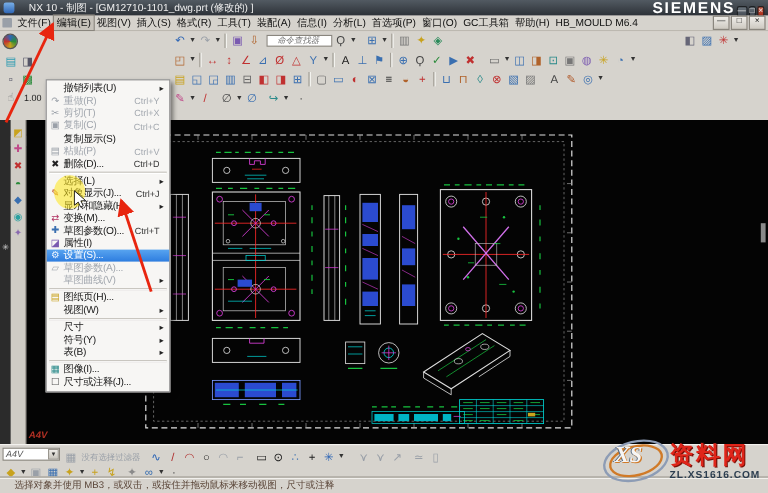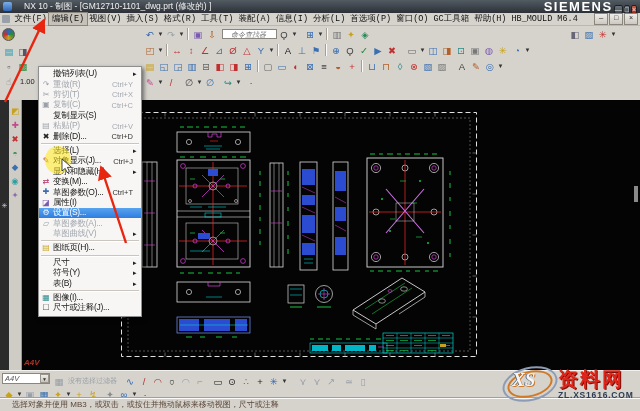--- a/index.html
+++ b/index.html
@@ -10,21 +10,21 @@
   #titlebar{position:absolute;left:0;top:0;width:640px;height:13px;
     background:linear-gradient(#525a62,#2c3137);display:flex;align-items:center;padding:0 3px;box-sizing:border-box;}
   #app-icon{width:9px;height:9px;background:linear-gradient(#7ab0e8,#2f66b5);border-radius:2px;flex:none;}
   #win-title{color:#f0f0f0;font-size:8.5px;margin-left:12px;white-space:nowrap;}
   #brand{margin-left:auto;margin-right:0;color:#fff;font-weight:bold;font-size:13px;letter-spacing:1.5px;}
   .win-btn{width:13px;height:10px;margin-left:1px;background:linear-gradient(#6a737c,#454c54);
     border:1px solid #1d2023;border-radius:2px;color:#e8e8e8;font-size:7px;line-height:8px;text-align:center;flex:none;}
   .win-btn.close{background:linear-gradient(#d06048,#a52a18);}
   
   #menubar{position:absolute;left:0;top:13px;width:640px;height:13px;background:#d6d3cd;
-    border-bottom:1px solid #bcb8b0;display:flex;align-items:center;padding-left:2px;box-sizing:border-box;font-family:Liberation Mono, monospace;}
+    border-bottom:1px solid #bcb8b0;display:flex;align-items:center;padding-left:2px;box-sizing:border-box;}
   .mb-app-ico{width:8px;height:8px;background:#9aa0a8;border-radius:1px;margin-right:2px;flex:none;}
   .mb-item{font-size:8.5px;color:#111;padding:0 2.5px;line-height:12px;white-space:nowrap;}
   .mb-item.active{background:#c6c2ba;outline:1px solid #8a867e;}
   .doc-btn{width:12px;height:10px;margin-left:1px;background:linear-gradient(#efede9,#cdc9c1);
     border:1px solid #8a867e;color:#222;font-size:7px;line-height:8px;text-align:center;flex:none;}
   #doc-controls{margin-left:auto;margin-right:2px;display:flex;}
   
   #toolbars{position:absolute;left:0;top:26px;width:640px;height:74px;background:#d6d3cd;}
   .tbrow{position:absolute;height:14px;display:flex;align-items:center;}
   .tb-icon{width:14px;height:13px;flex:none;display:flex;align-items:center;justify-content:center;
@@ -511,20 +511,25 @@
     <div class="mi d">
       <span class="m-ic"></span>
       <span class="m-label">草图曲线(V)</span>
       <span class="m-arrow">▸</span>
     </div>
     <div class="m-sep"></div>
     <div class="mi">
       <span class="m-ic" style="color: rgb(200, 162, 29);">▤</span>
       <span class="m-label">图纸页(H)...</span>
     </div>
+    <div class="mi">
+      <span class="m-ic"></span>
+      <span class="m-label">视图(W)</span>
+      <span class="m-arrow">▸</span>
+    </div>
     <div class="m-sep"></div>
     <div class="mi">
       <span class="m-ic"></span>
       <span class="m-label">尺寸</span>
       <span class="m-arrow">▸</span>
     </div>
     <div class="mi">
       <span class="m-ic"></span>
       <span class="m-label">符号(Y)</span>
       <span class="m-arrow">▸</span>

